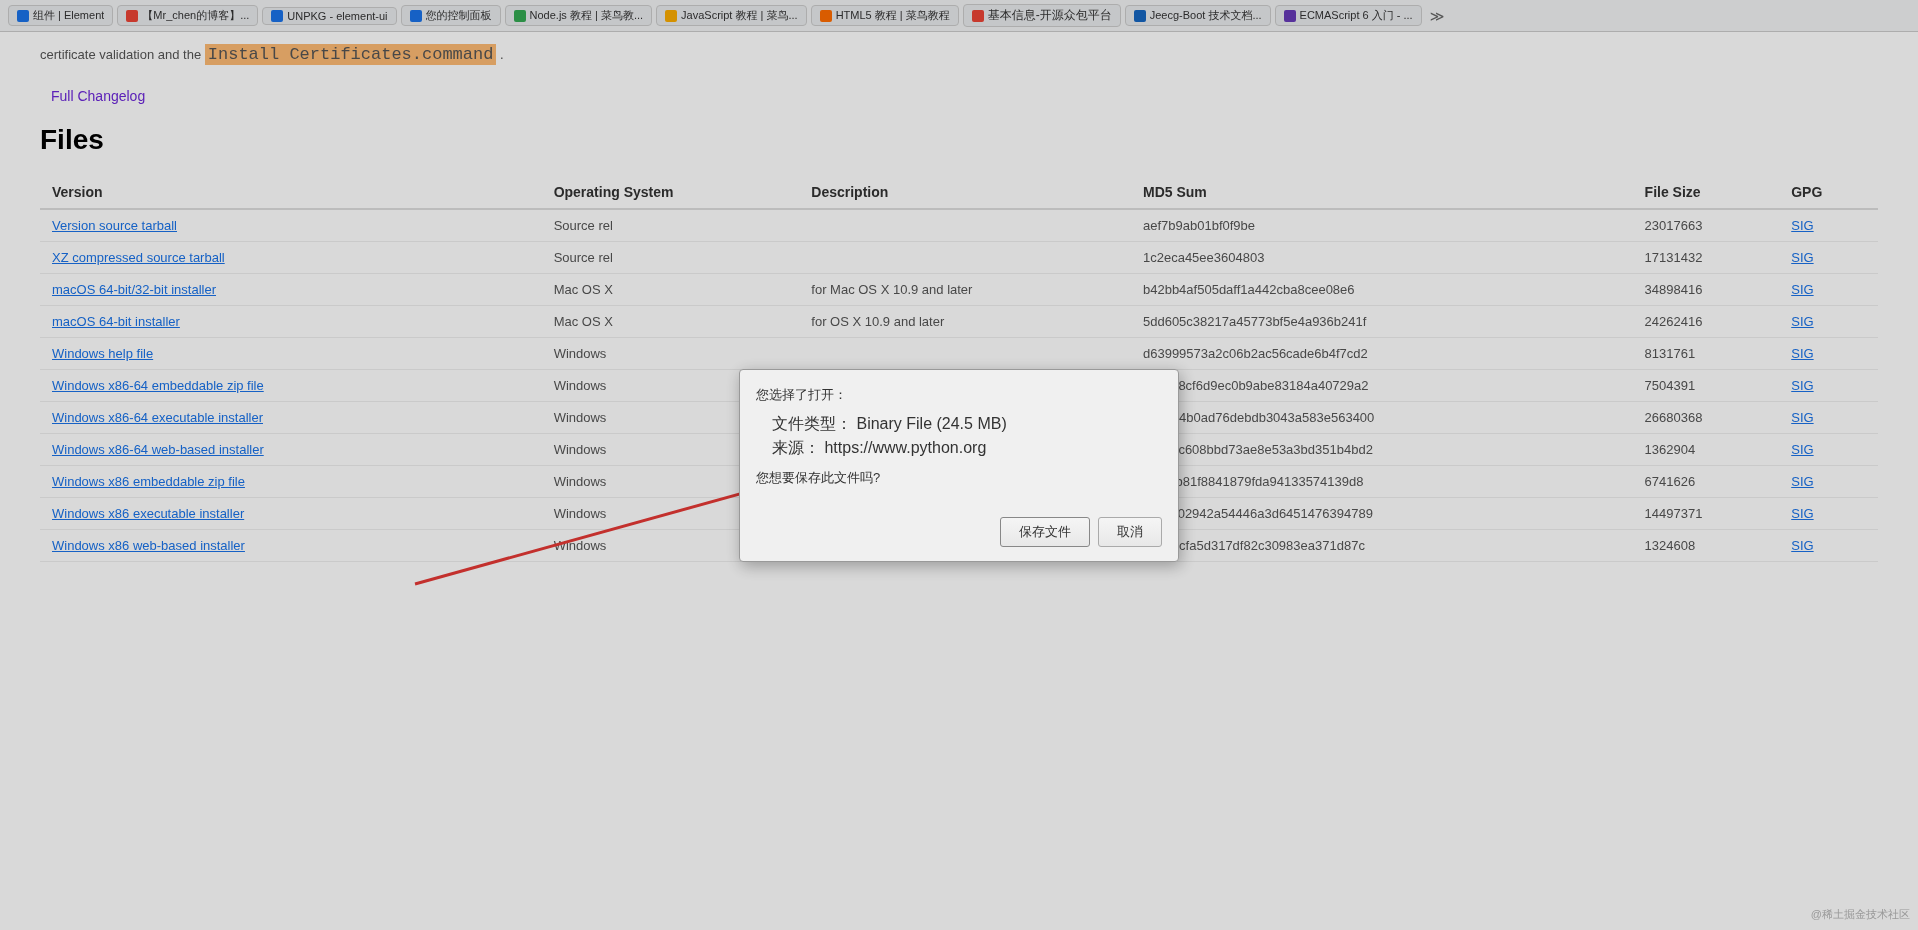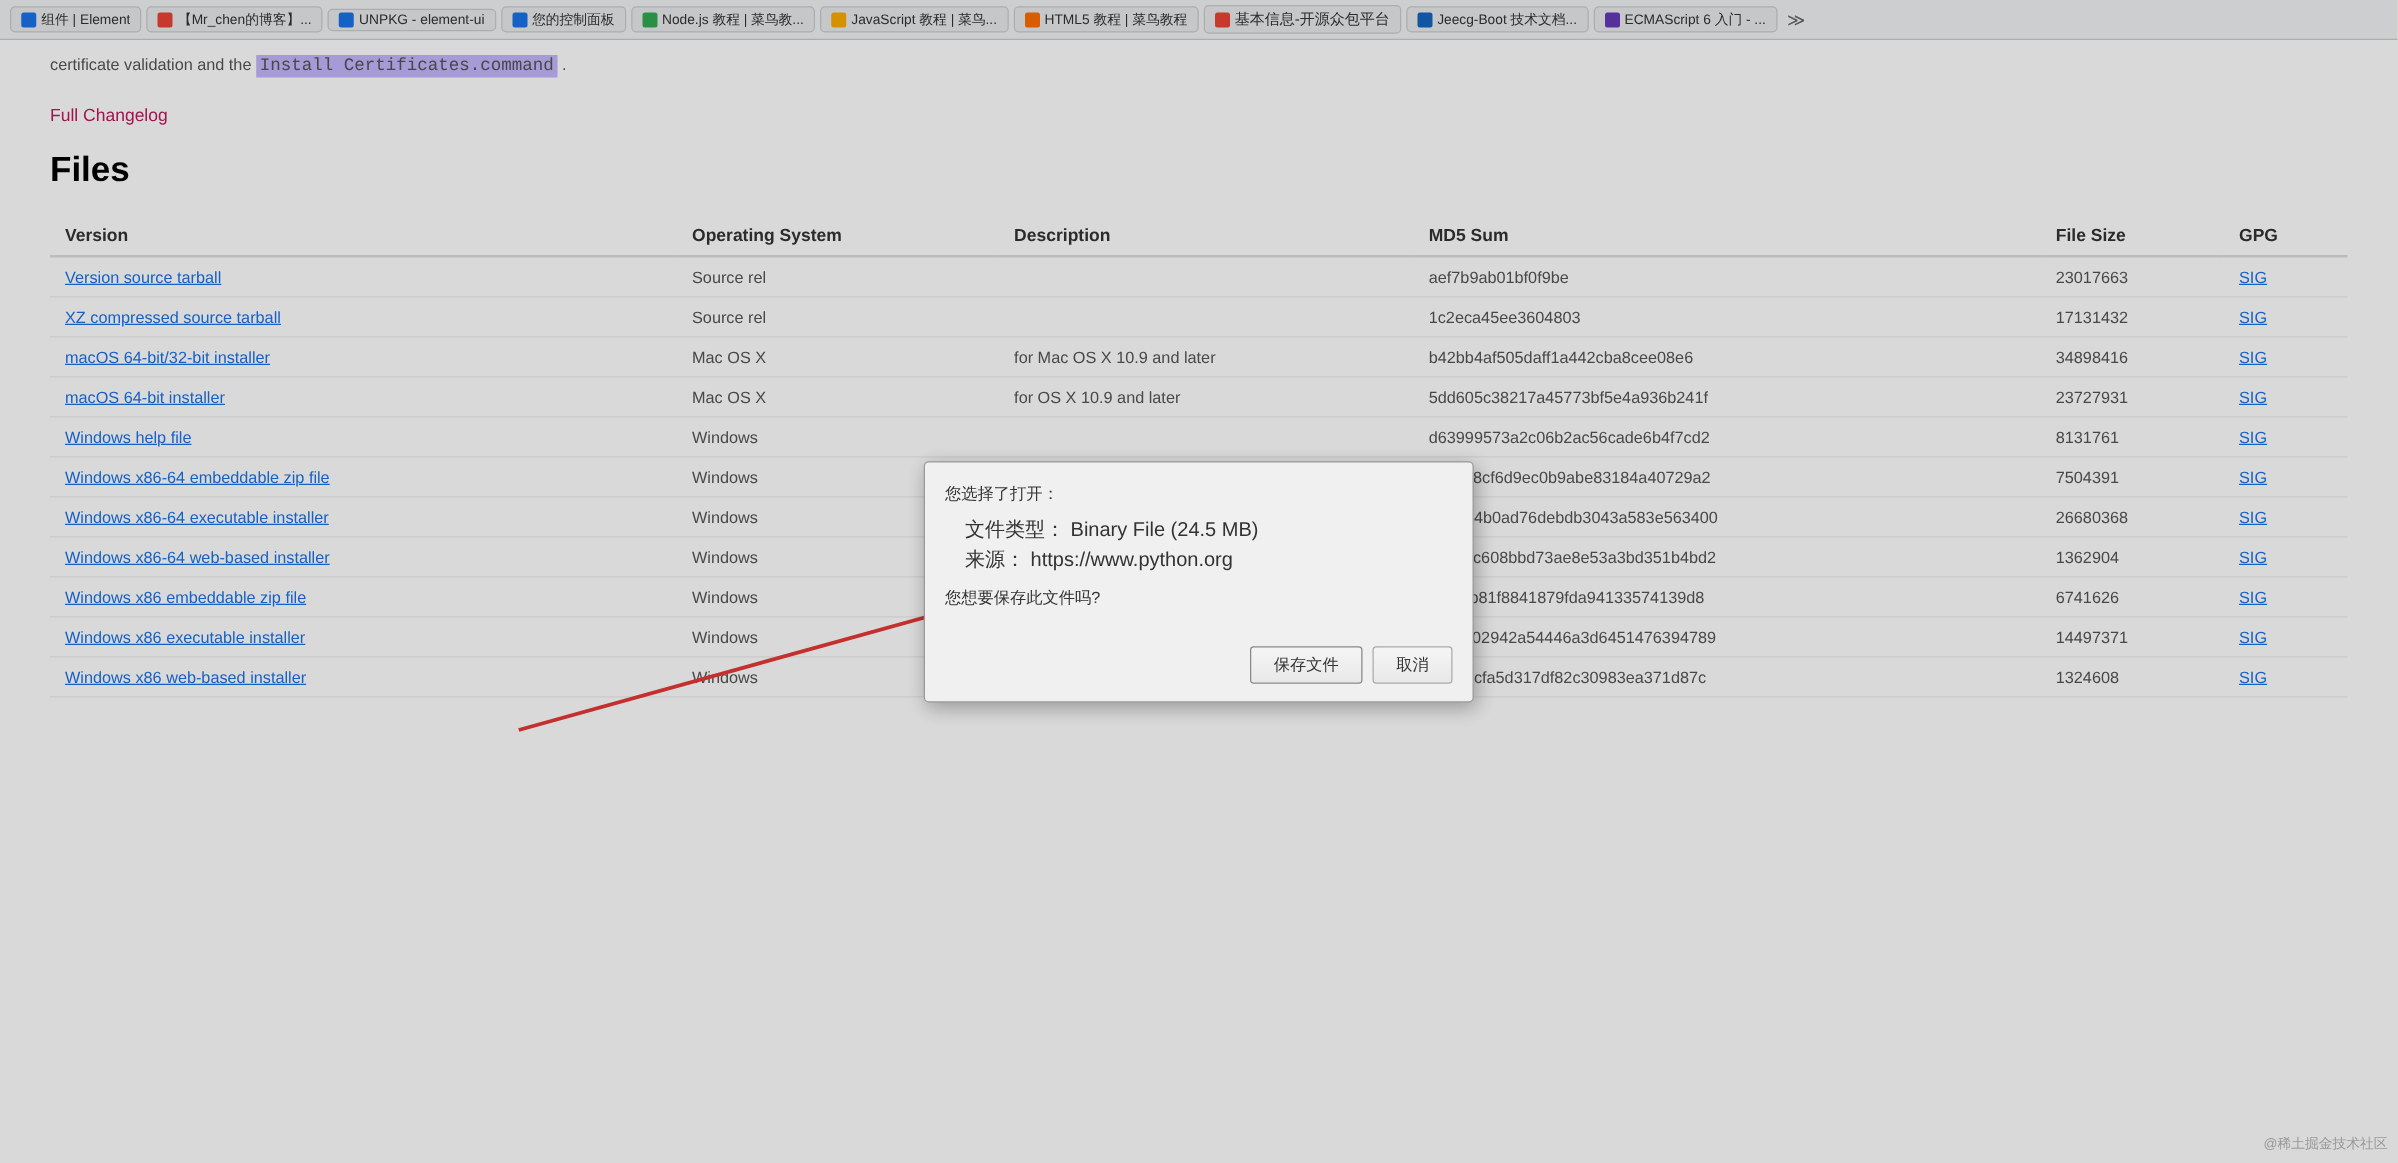--- a/index.html
+++ b/index.html
@@ -55,26 +55,27 @@
       padding: 2px 4px;
     }
 
     
     .page-content {
       padding: 0 40px 40px 40px;
       position: relative;
     }
 
     .full-changelog {
-      color: #be185d;
+      color: #6d28d9;
       text-decoration: none;
       font-size: 14px;
       display: block;
       padding: 20px 0 20px 0;
       cursor: pointer;
+      margin-left: 11px;
     }
 
     .files-title {
       font-size: 28px;
       font-weight: bold;
       color: #000;
       margin-bottom: 20px;
     }
 
     
@@ -252,22 +253,22 @@
     }
 
     .cert-text {
       padding: 10px 40px 0 40px;
       font-size: 13px;
       color: #555;
       line-height: 1.5;
     }
     code {
       font-family: 'Courier New', monospace;
-      font-size: 14px;
-      background: #c4b5fd;
+      font-size: 17px;
+      background: #fdba74;
       padding: 1px 3px;
     }
   </style>
 </head>
 <body>
 
 <div class="browser-bar">
 
   <div id="tabs-container" style="display:flex;flex-wrap:wrap;gap:4px;align-items:center;">
       <div class="browser-tab">
@@ -360,21 +361,21 @@
             <td>for Mac OS X 10.9 and later</td>
             <td>b42bb4af505daff1a442cba8cee08e6</td>
             <td>34898416</td>
             <td style="color: rgb(26, 115, 232); text-decoration: underline; cursor: pointer;">SIG</td>
           </tr>
           <tr>
             <td style="color: rgb(26, 115, 232); text-decoration: underline; cursor: pointer;">macOS 64-bit installer</td>
             <td>Mac OS X</td>
             <td>for OS X 10.9 and later</td>
             <td>5dd605c38217a45773bf5e4a936b241f</td>
-            <td>23727931</td>
+            <td>24262416</td>
             <td style="color: rgb(26, 115, 232); text-decoration: underline; cursor: pointer;">SIG</td>
           </tr>
           <tr>
             <td style="color: rgb(26, 115, 232); text-decoration: underline; cursor: pointer;">Windows help file</td>
             <td>Windows</td>
             <td></td>
             <td>d63999573a2c06b2ac56cade6b4f7cd2</td>
             <td>8131761</td>
             <td style="color: rgb(26, 115, 232); text-decoration: underline; cursor: pointer;">SIG</td>
           </tr>

